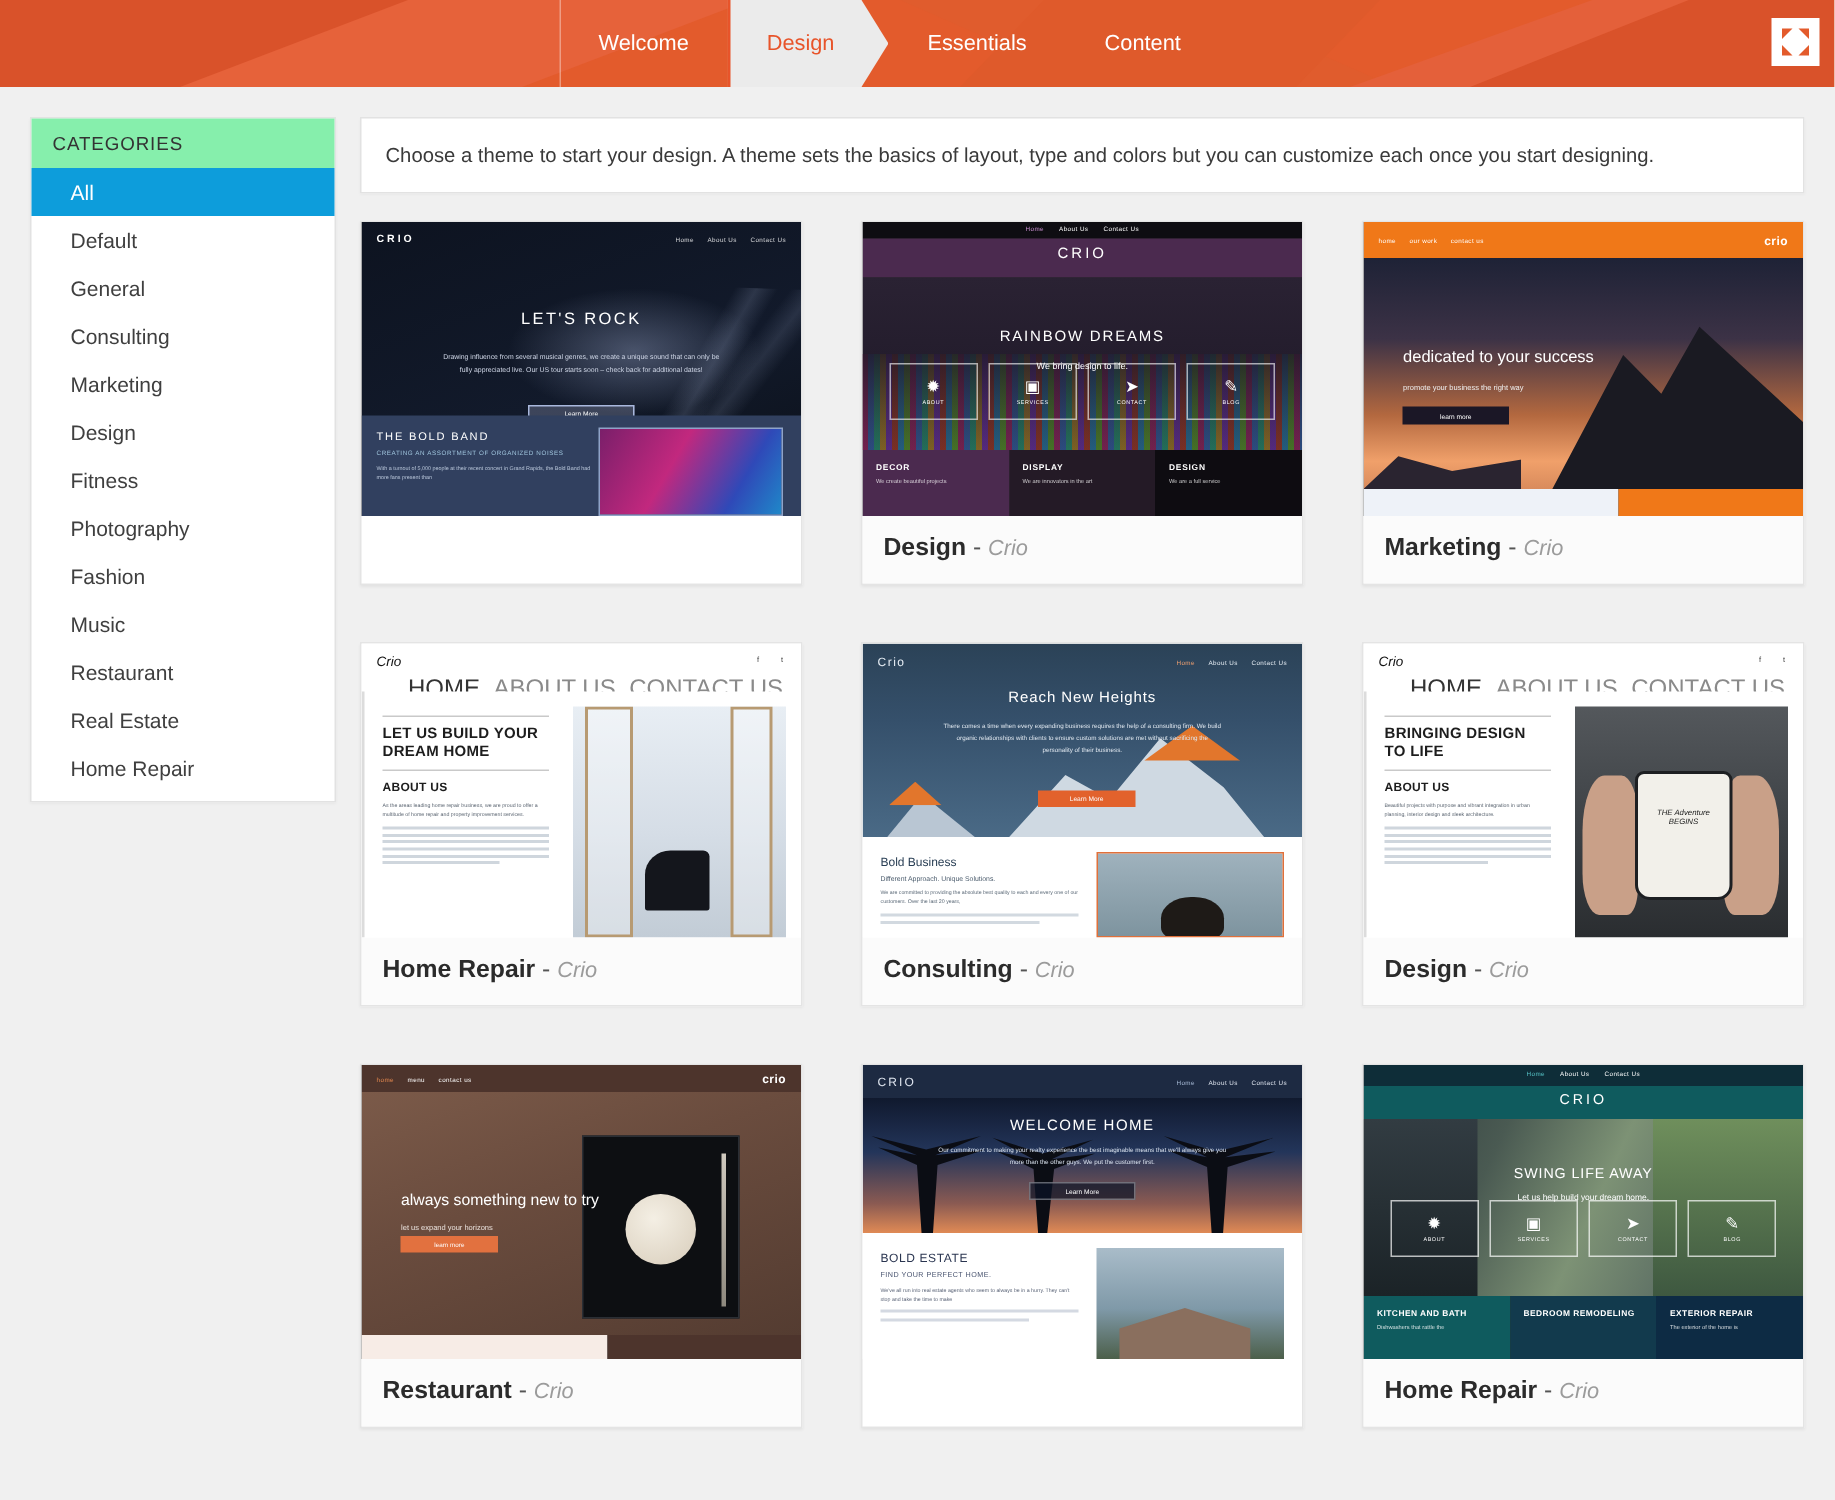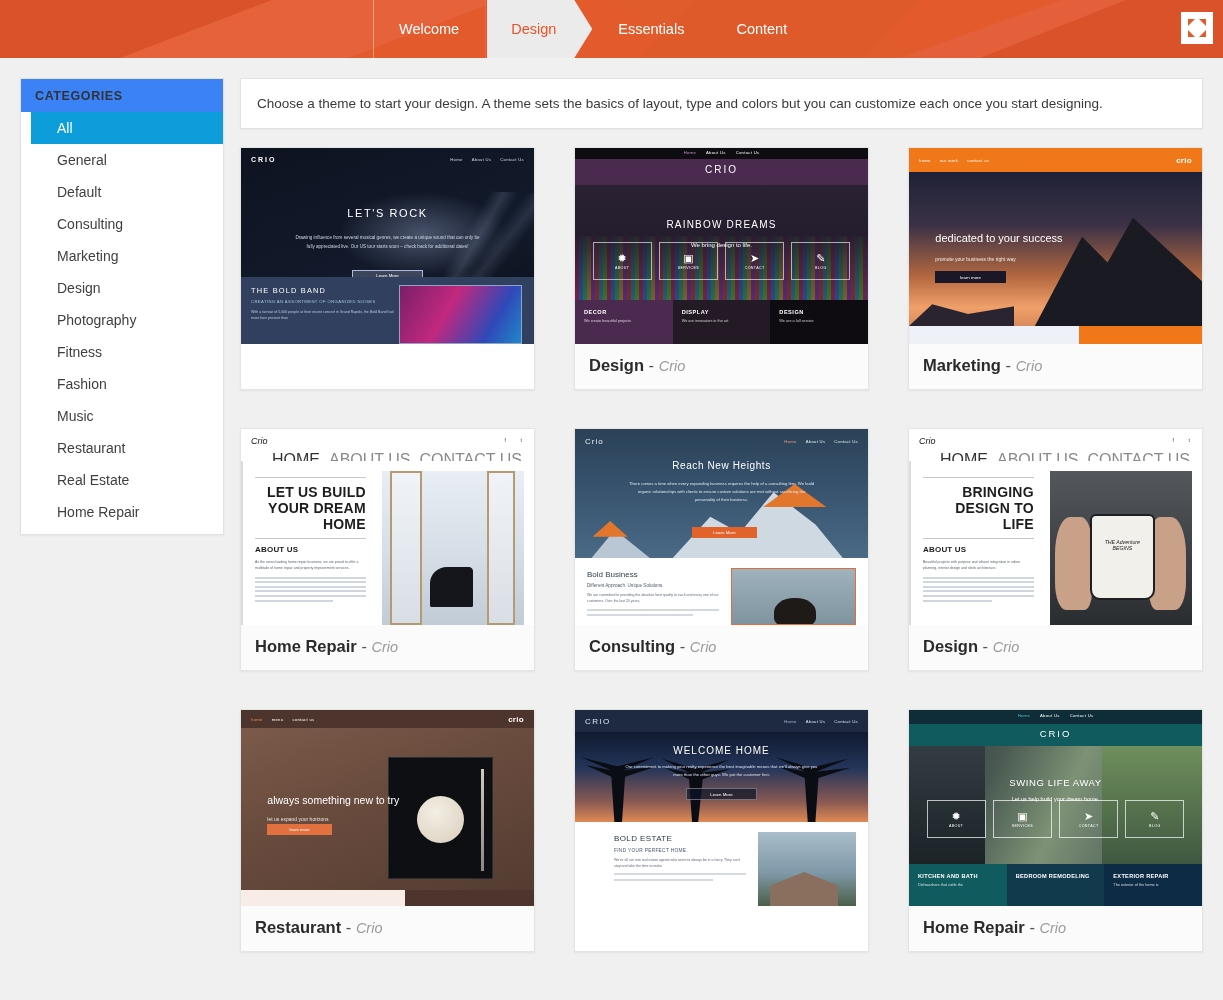--- a/index.html
+++ b/index.html
@@ -73,28 +73,28 @@
 
   
   .sidebar {
     width: 204px; flex: 0 0 204px;
     background: #ffffff;
     border: 1px solid #e2e2e2;
     align-self: flex-start;
     box-shadow: 0 1px 2px rgba(0,0,0,0.05);
   }
   .sidebar-title {
-    background: #3b82f6;
+    background: #86efac;
     color: #333333;
     font-size: 12.5px;
-    font-weight: bold;
+    font-weight: normal;
     letter-spacing: 0.6px;
     padding: 10px 14px 9px 14px;
   }
-  .cat-list { list-style: none; padding: 0 0 6px 10px; }
+  .cat-list { list-style: none; padding: 0 0 6px 0; }
   .cat-item {
     padding: 8px 14px 8px 26px;
     font-size: 14px;
     color: #3f3f3f;
     cursor: pointer;
   }
   .cat-item.selected {
     background: #0d9ddb;
     color: #ffffff;
   }
@@ -199,21 +199,21 @@
       background:#2a2430; clip-path: polygon(0 100%, 22% 38%, 56% 66%, 100% 44%, 100% 100%); }
   .mk-bot { position:absolute; left:0; right:0; bottom:0; height:18px; display:flex; }
   .mk-bot .l { width:58%; background:#eef2f8; }
   .mk-bot .r { flex:1; background:#f07818; }
 
   
   .hr-nav { position:absolute; left:0; right:0; top:0; height:32px; background:#fff; }
   .hr-body { position:absolute; left:0; right:0; top:32px; bottom:0; background:#fff; display:flex; }
   .hr-left { width:46%; padding:10px 10px 0 12px; border-left:2px solid #dcdcdc; }
   .hr-rule { height:1px; background:#c9c9c9; margin:6px 0; }
-  .hr-h { font-size:14px; font-weight:bold; color:#1d1d1d; text-align:right; line-height:1.15; letter-spacing:.2px; }
+  .hr-h { font-size:10px; font-weight:bold; color:#1d1d1d; text-align:left; line-height:1.15; letter-spacing:.2px; }
   .hr-sub { font-size:8px; font-weight:bold; color:#1d1d1d; letter-spacing:.2px; }
   .hr-lines { margin-top:5px; }
   .hr-lines i { display:block; height:2px; background:#cfd6dd; margin-bottom:2.6px; }
   .hr-img { flex:1; margin:10px 10px 0 6px;
       background: linear-gradient(180deg,#e8eef4 0%,#d5dde6 55%,#c2ccd6 100%);
       position:relative; overflow:hidden; }
   .hr-door { position:absolute; left:6%; top:0; bottom:0; width:22%;
       border:2px solid #b79a72; background: rgba(255,255,255,.35); }
   .hr-door2 { position:absolute; right:6%; top:0; bottom:0; width:20%;
       border:2px solid #b79a72; background: rgba(255,255,255,.35); }
@@ -277,21 +277,21 @@
   .re-hero { position:absolute; left:0; right:0; top:22px; height:46%;
       background: linear-gradient(180deg,#10192e 0%,#23355a 40%,#8a5a52 78%,#e08a55 100%); }
   .re-palm { position:absolute; bottom:0; width:26%; height:72%; background:#0b0d14; }
   .re-p1 { left:2%;  clip-path: polygon(44% 100%, 40% 30%, 6% 12%, 40% 20%, 0 0, 48% 14%, 96% 0, 56% 20%, 100% 14%, 58% 30%, 54% 100%); }
   .re-p2 { left:28%; clip-path: polygon(46% 100%, 42% 34%, 10% 16%, 42% 24%, 6% 2%, 50% 18%, 94% 4%, 58% 24%, 96% 18%, 60% 34%, 54% 100%); }
   .re-p3 { right:6%; clip-path: polygon(44% 100%, 40% 32%, 4% 14%, 40% 22%, 2% 0, 48% 16%, 98% 2%, 56% 22%, 100% 16%, 58% 32%, 54% 100%); }
   .re-btn { position:absolute; left:38%; top:40%; width:24%; height:12px;
       background: rgba(12,20,38,.7); border:1px solid rgba(255,255,255,.35);
       display:flex; align-items:center; justify-content:center; color:#fff; font-size:4.4px; }
   .re-lower { position:absolute; left:0; right:0; top:calc(22px + 46%); bottom:0; background:#fff; display:flex; }
-  .re-ltext { width:52%; padding:12px 8px 0 12px;margin-left:27px; }
+  .re-ltext { width:52%; padding:12px 8px 0 12px; }
   .re-ltext .h { font-size:8px; color:#2a3550; letter-spacing:.4px; }
   .re-ltext .s { font-size:4.8px; color:#4a5570; margin-top:5px; letter-spacing:.3px; }
   .re-ltext i { display:block; height:2px; background:#d4d9e2; margin-top:3.4px; }
   .re-img { flex:1; margin:10px 12px 0 4px; overflow:hidden;
       background: linear-gradient(180deg,#a9bcc9 0%,#7f99a8 55%,#4c5f4a 100%); position:relative; }
   .re-house { position:absolute; left:12%; bottom:0; width:70%; height:46%;
       background:#8a6f5e; clip-path: polygon(0 40%, 50% 0, 100% 40%, 100% 100%, 0 100%); }
 
   
   .hrt-top { position:absolute; left:0; right:0; top:0; height:14px; background:#0e2d38; }
@@ -352,27 +352,27 @@
     </svg>
   </div>
 </div>
 
 <div class="page">
 
   <aside class="sidebar">
     <div class="sidebar-title">CATEGORIES</div>
     <ul class="cat-list">
       <li class="cat-item selected">All</li>
+      <li class="cat-item">Default</li>
       <li class="cat-item">General</li>
-      <li class="cat-item">Default</li>
       <li class="cat-item">Consulting</li>
       <li class="cat-item">Marketing</li>
       <li class="cat-item">Design</li>
+      <li class="cat-item">Fitness</li>
       <li class="cat-item">Photography</li>
-      <li class="cat-item">Fitness</li>
       <li class="cat-item">Fashion</li>
       <li class="cat-item">Music</li>
       <li class="cat-item">Restaurant</li>
       <li class="cat-item">Real Estate</li>
       <li class="cat-item">Home Repair</li>
     </ul>
   </aside>
 
   <section class="main">
     <div class="instruction-bar">Choose a theme to start your design. A theme sets the basics of layout, type and colors but you can customize each once you start designing.</div>

